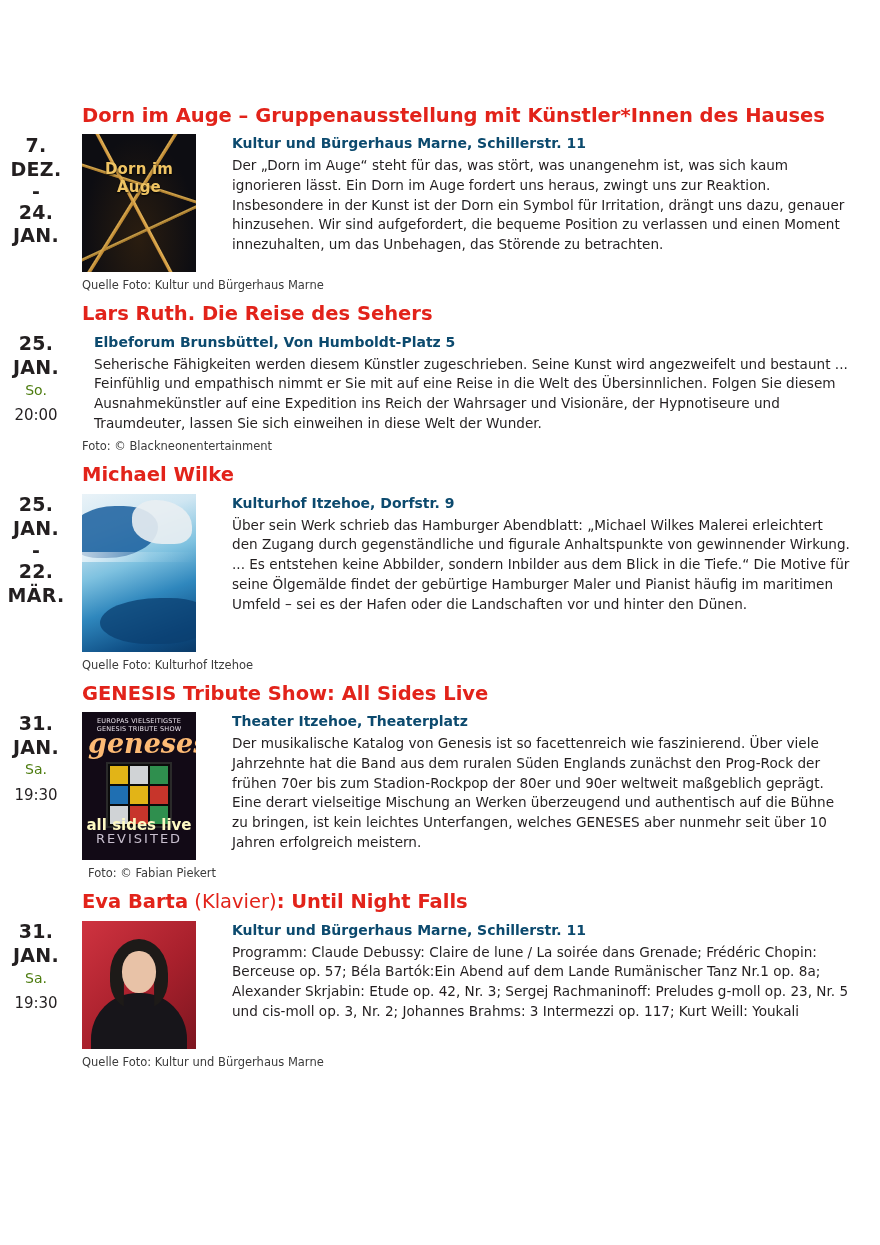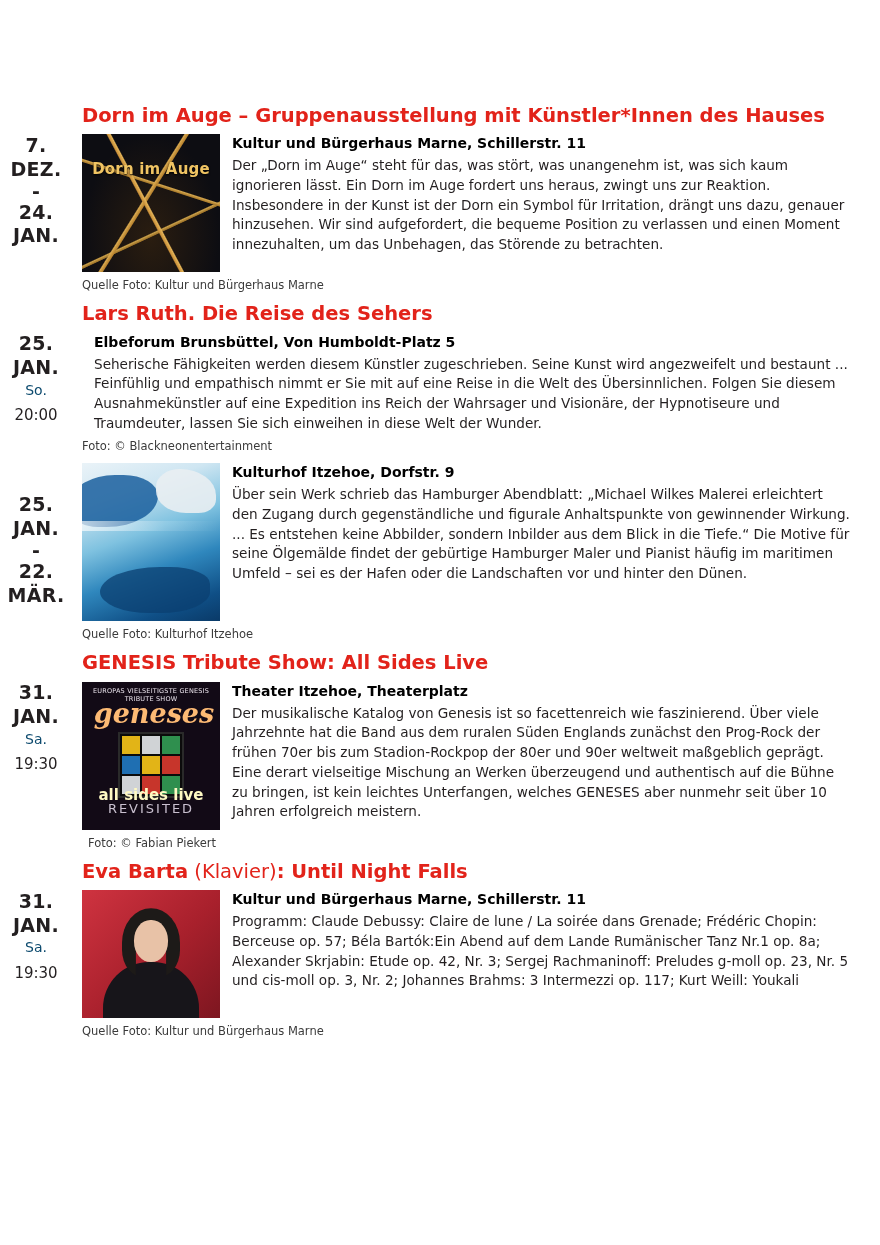--- a/index.html
+++ b/index.html
@@ -43,21 +43,21 @@
   }
   .date-dash {
     font-size: 19px;
     font-weight: bold;
     color: #231f20;
     line-height: 1.0;
   }
   .date-small {
     font-size: 14px;
     font-weight: normal;
-    color: #0c4a6e;
+    color: #4d7c0f;
     margin-top: 2px;
   }
   .date-time {
     font-size: 15px;
     font-weight: normal;
     color: #231f20;
     margin-top: 7px;
   }
   
   .content-col {
@@ -78,34 +78,34 @@
   }
   .body-row {
     display: flex;
     align-items: flex-start;
   }
   .thumb-wrap {
     width: 138px;
     min-width: 138px;
   }
   .thumb {
-    width: 138px;
+    width: 114px;
     height: 138px;
     position: relative;
     overflow: hidden;
     display: block;
   }
   .text-block {
     padding-left: 12px;
     flex: 1;
   }
   .venue {
     font-size: 14px;
     font-weight: bold;
-    color: #000000;
+    color: #0c4a6e;
     margin-bottom: 3px;
     line-height: 1.35;
   }
   .desc {
     font-size: 13.6px;
     line-height: 1.45;
     color: #231f20;
   }
   .caption-below {
     font-size: 11.5px;
@@ -331,20 +331,21 @@
 
   <div class="event">
     <div class="date-col">
       <div class="date-big">25.</div>
       <div class="date-big">JAN.</div>
       <div class="date-dash">-</div>
       <div class="date-big">22.</div>
       <div class="date-big">MÄR.</div>
     </div>
     <div class="content-col">
+      <h2 class="event-title">Michael Wilke</h2>
       <div class="body-row">
         <div class="thumb-wrap">
           <div class="thumb art-wilke" style="height:158px;">
             <div class="blob1"></div>
             <div class="blob2"></div>
             <div class="streak"></div>
             <div class="blob3"></div>
           </div>
         </div>
         <div class="text-block">

